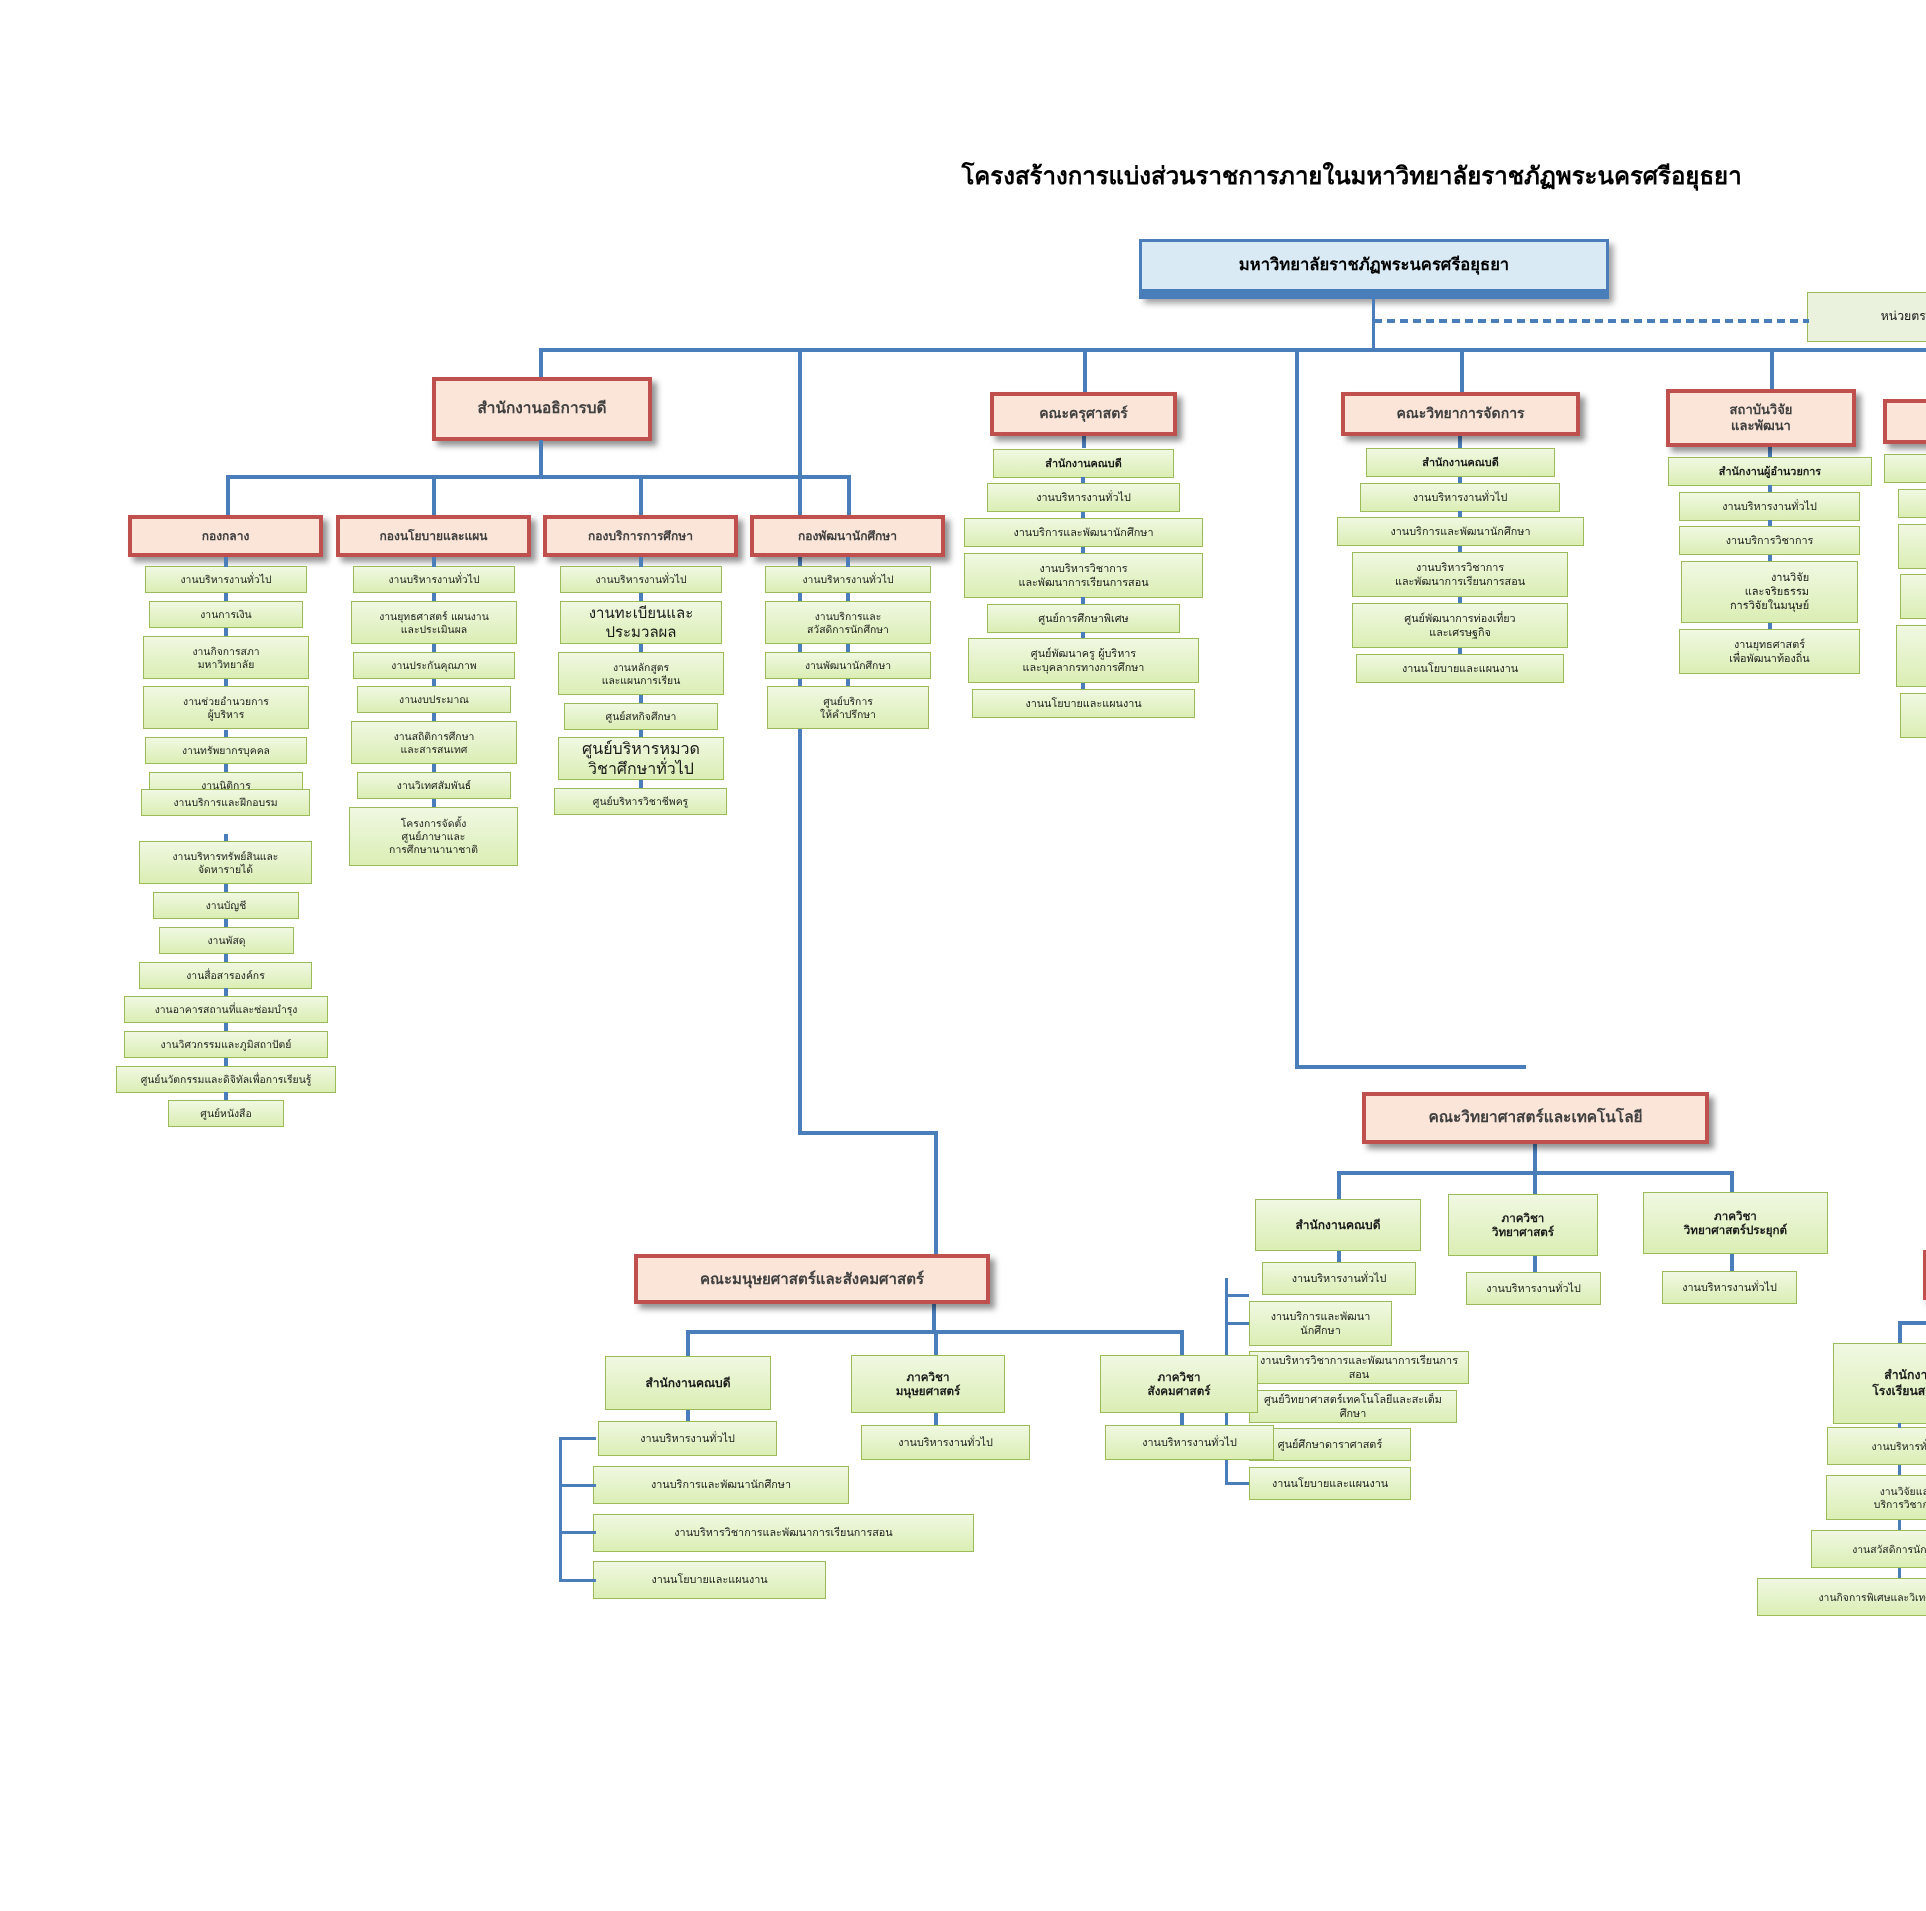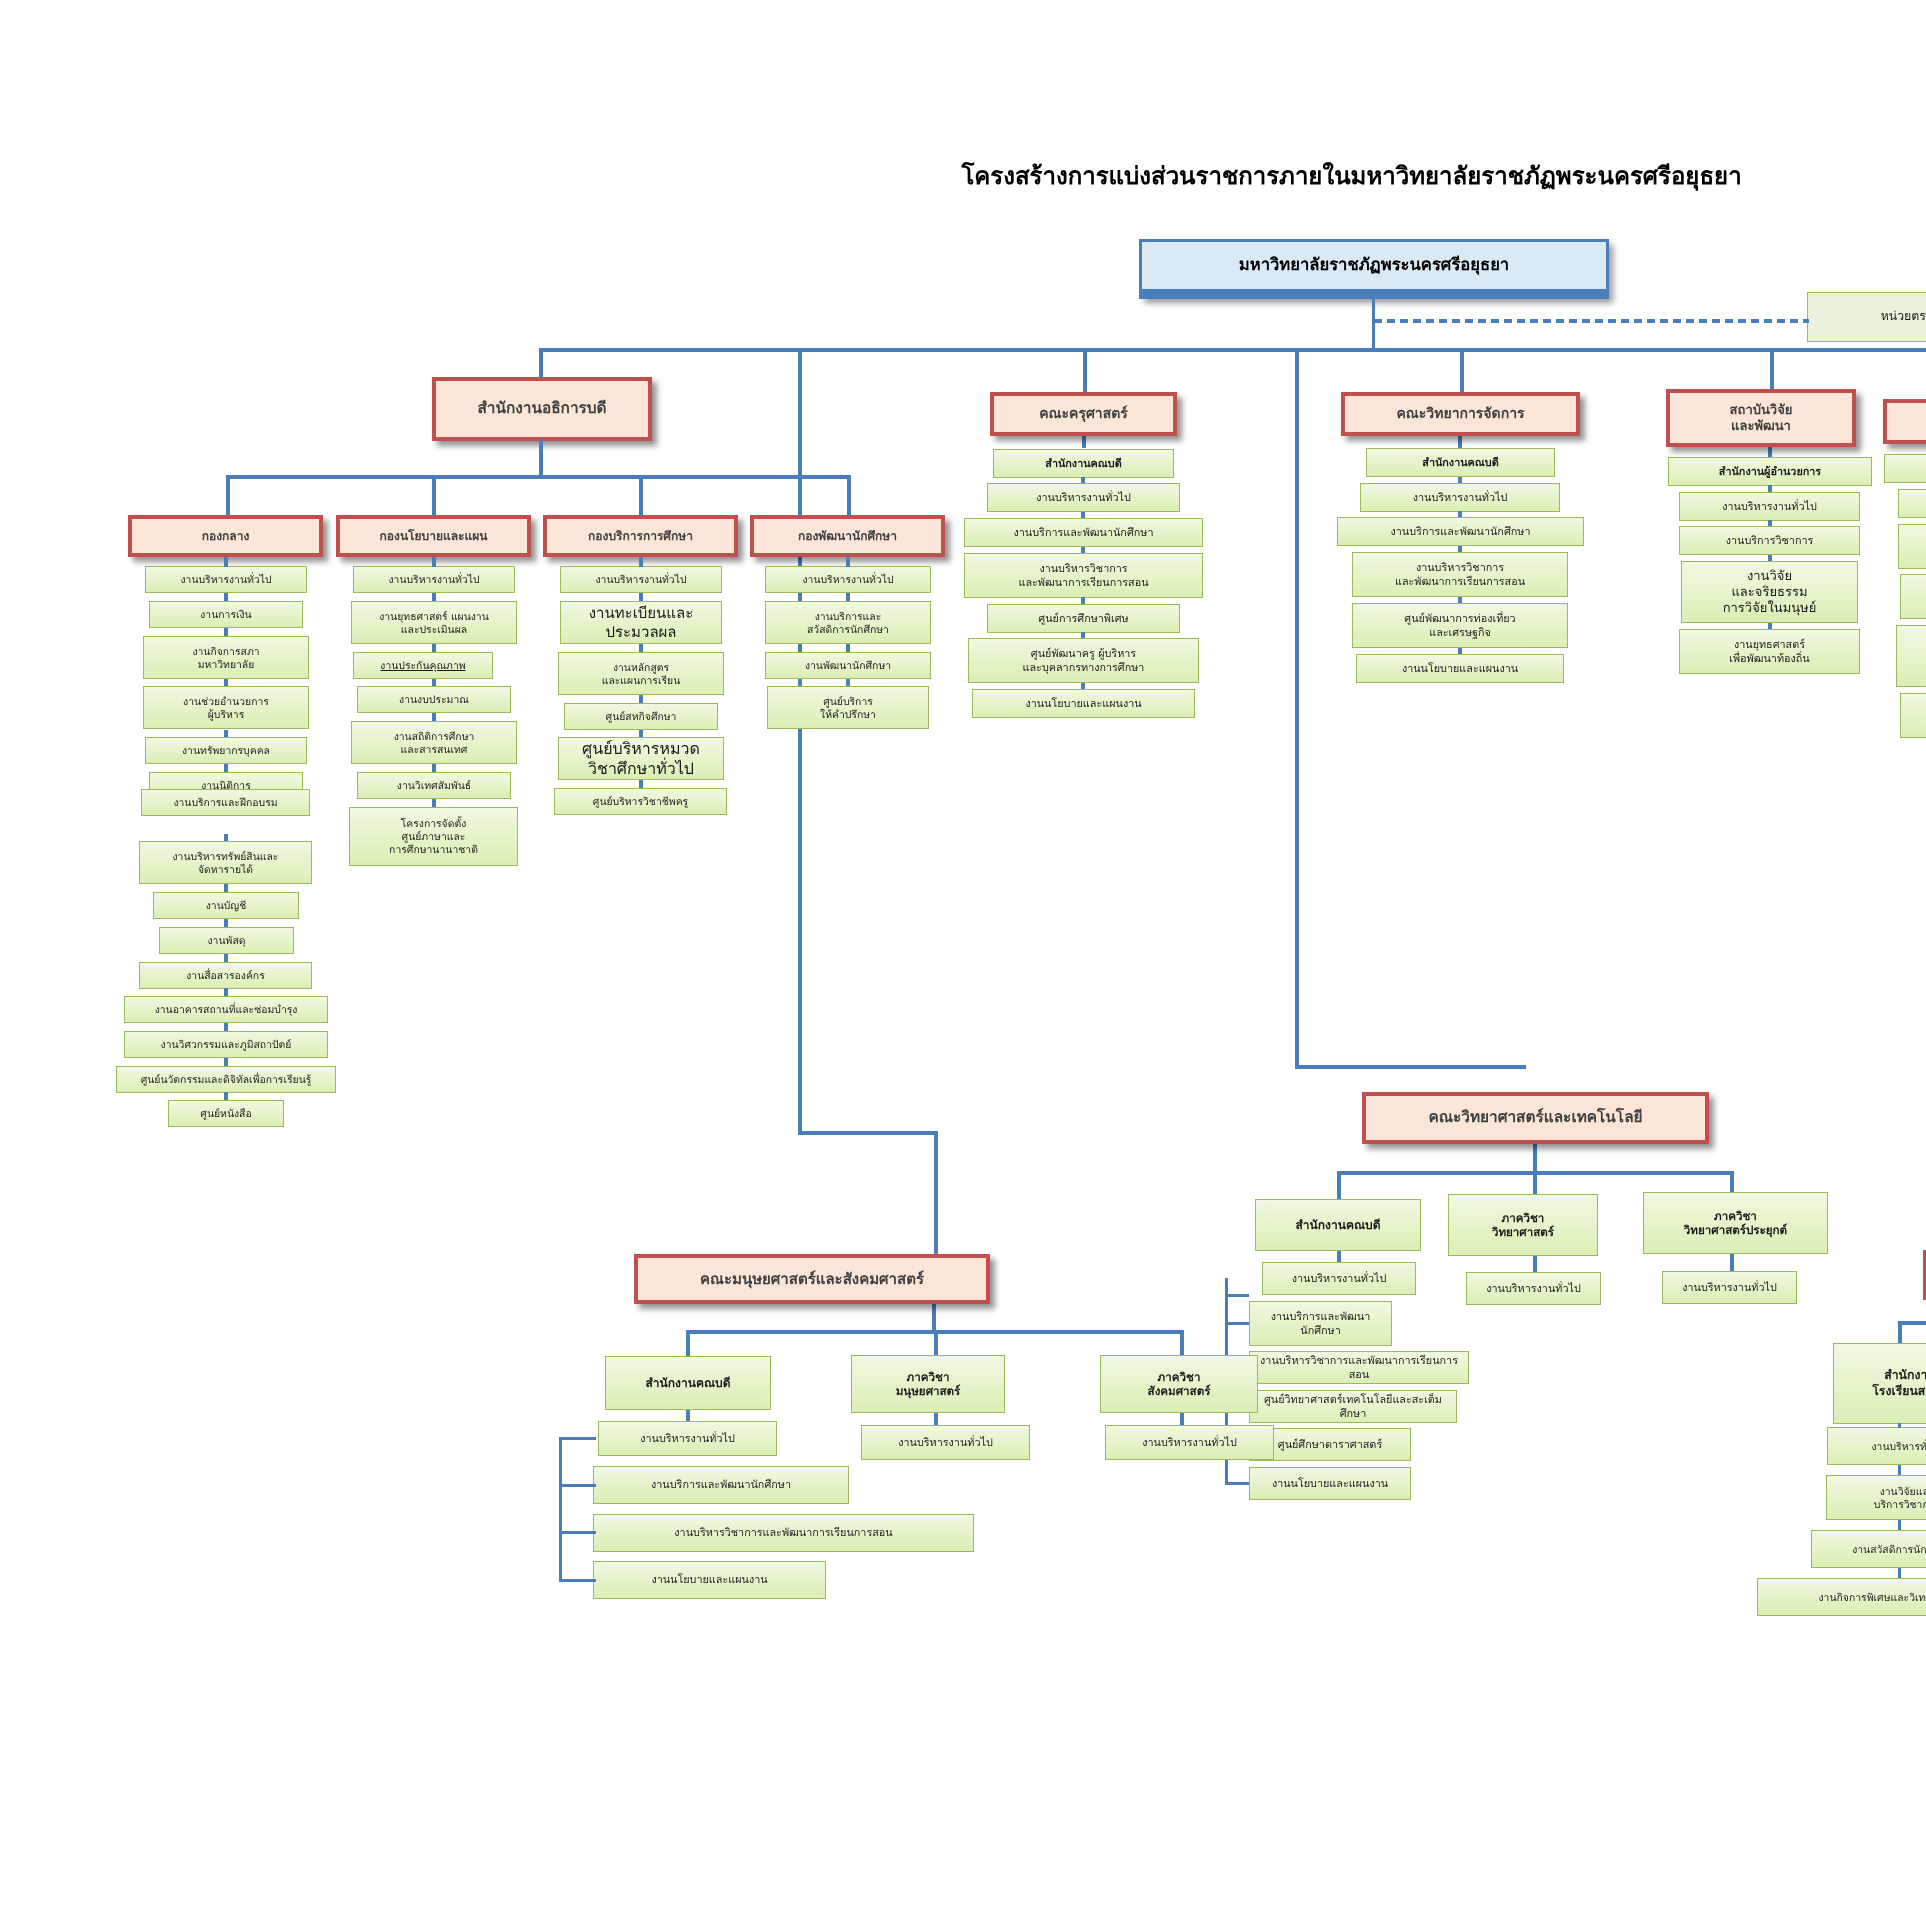--- a/index.html
+++ b/index.html
@@ -125,21 +125,21 @@
       <div class="node leaf" style="left: 124px; top: 1031px; width: 204px; height: 27px; font-size: 10.4px; white-space: pre-line; padding: 1.5px 3.1px;"><span>งานวิศวกรรมและภูมิสถาปัตย์</span></div>
       <div class="ln" style="left: 224px; top: 1058px; width: 3.5px; height: 8.5px;"></div>
       <div class="node leaf" style="left: 116px; top: 1066px; width: 220px; height: 27px; font-size: 10.4px; white-space: pre-line; padding: 1.5px 3.1px;"><span>ศูนย์นวัตกรรมและดิจิทัลเพื่อการเรียนรู้</span></div>
       <div class="ln" style="left: 224px; top: 1092px; width: 3.5px; height: 8.5px;"></div>
       <div class="node leaf" style="left: 168px; top: 1100px; width: 116px; height: 27px; font-size: 10.4px; white-space: pre-line; padding: 1.5px 3.1px;"><span>ศูนย์หนังสือ</span></div>
       <div class="node leaf" style="left: 353px; top: 566px; width: 162px; height: 27px; font-size: 10.4px; white-space: pre-line; padding: 1.5px 3.1px;"><span>งานบริหารงานทั่วไป</span></div>
       <div class="ln" style="left: 432px; top: 593px; width: 3.5px; height: 8.5px;"></div>
       <div class="node leaf" style="left: 351px; top: 601px; width: 166px; height: 43px; font-size: 10.4px; white-space: pre-line; padding: 1.5px 3.1px;"><span>งานยุทธศาสตร์ แผนงาน
 และประเมินผล</span></div>
       <div class="ln" style="left: 432px; top: 644px; width: 3.5px; height: 8.5px;"></div>
-      <div class="node leaf" style="left: 353px; top: 652px; width: 140px; height: 27px; font-size: 10.4px; white-space: pre-line; padding: 1.5px 3.1px; text-decoration: underline;"><span>งานประกันคุณภาพ</span></div>
+      <div class="node leaf" style="left: 353px; top: 652px; width: 162px; height: 27px; font-size: 10.4px; white-space: pre-line; padding: 1.5px 3.1px;"><span>งานประกันคุณภาพ</span></div>
       <div class="ln" style="left: 432px; top: 679px; width: 3.5px; height: 8.5px;"></div>
       <div class="node leaf" style="left: 357px; top: 686px; width: 154px; height: 27px; font-size: 10.4px; white-space: pre-line; padding: 1.5px 3.1px;"><span>งานงบประมาณ</span></div>
       <div class="ln" style="left: 432px; top: 713px; width: 3.5px; height: 8.5px;"></div>
       <div class="node leaf" style="left: 351px; top: 721px; width: 166px; height: 43px; font-size: 10.4px; white-space: pre-line; padding: 1.5px 3.1px;"><span>งานสถิติการศึกษา
 และสารสนเทศ</span></div>
       <div class="ln" style="left: 432px; top: 764px; width: 3.5px; height: 8.5px;"></div>
       <div class="node leaf" style="left: 357px; top: 772px; width: 154px; height: 27px; font-size: 10.4px; white-space: pre-line; padding: 1.5px 3.1px;"><span>งานวิเทศสัมพันธ์</span></div>
       <div class="ln" style="left: 432px; top: 799px; width: 3.5px; height: 8.5px;"></div>
       <div class="node leaf" style="left: 349px; top: 807px; width: 169px; height: 59px; font-size: 10.4px; white-space: pre-line; padding: 1.5px 3.1px;"><span>โครงการจัดตั้ง
 ศูนย์ภาษาและ
@@ -201,21 +201,21 @@
 และเศรษฐกิจ</span></div>
       <div class="ln" style="left: 1458px; top: 648px; width: 3.5px; height: 7px;"></div>
       <div class="node leaf" style="left: 1356px; top: 654px; width: 208px; height: 28.5px; font-size: 10.8px; white-space: pre-line; padding: 1.5px 3.1px;"><span>งานนโยบายและแผนงาน</span></div>
       <div class="ln" style="left: 1768px; top: 447px; width: 3.5px; height: 10px;"></div>
       <div class="node leaf bold" style="left: 1668px; top: 457px; width: 204px; height: 28.5px; font-size: 10.8px; white-space: pre-line; padding: 1.5px 3.1px;"><span>สำนักงานผู้อำนวยการ</span></div>
       <div class="ln" style="left: 1768px; top: 485px; width: 3.5px; height: 7px;"></div>
       <div class="node leaf" style="left: 1679px; top: 492px; width: 181px; height: 28.5px; font-size: 10.8px; white-space: pre-line; padding: 1.5px 3.1px;"><span>งานบริหารงานทั่วไป</span></div>
       <div class="ln" style="left: 1768px; top: 520px; width: 3.5px; height: 7px;"></div>
       <div class="node leaf" style="left: 1679px; top: 526px; width: 181px; height: 28.5px; font-size: 10.8px; white-space: pre-line; padding: 1.5px 3.1px;"><span>งานบริการวิชาการ</span></div>
       <div class="ln" style="left: 1768px; top: 555px; width: 3.5px; height: 7px;"></div>
-      <div class="node leaf" style="left: 1681px; top: 561px; width: 177px; height: 62px; font-size: 13px; white-space: pre-line; padding: 1.5px 3.1px;"><span>งานวิจัย
+      <div class="node leaf" style="left: 1681px; top: 561px; width: 177px; height: 62px; font-size: 11px; white-space: pre-line; padding: 1.5px 3.1px; text-align: right;"><span>งานวิจัย
 และจริยธรรม
 การวิจัยในมนุษย์</span></div>
       <div class="ln" style="left: 1768px; top: 623px; width: 3.5px; height: 7px;"></div>
       <div class="node leaf" style="left: 1679px; top: 629px; width: 181px; height: 45px; font-size: 10.8px; white-space: pre-line; padding: 1.5px 3.1px;"><span>งานยุทธศาสตร์
 เพื่อพัฒนาท้องถิ่น</span></div>
       <div class="node leaf bold" style="left: 1884px; top: 454px; width: 204px; height: 28.5px; font-size: 10.8px; white-space: pre-line; padding: 1.5px 3.1px;"></div>
       <div class="node leaf" style="left: 1898px; top: 489px; width: 177px; height: 28.5px; font-size: 10.8px; white-space: pre-line; padding: 1.5px 3.1px;"></div>
       <div class="node leaf" style="left: 1898px; top: 524px; width: 177px; height: 45px; font-size: 10.8px; white-space: pre-line; padding: 1.5px 3.1px;"></div>
       <div class="node leaf" style="left: 1900px; top: 574px; width: 173px; height: 45px; font-size: 10.8px; white-space: pre-line; padding: 1.5px 3.1px;"></div>
       <div class="node leaf" style="left: 1896px; top: 625px; width: 181px; height: 62px; font-size: 10.8px; white-space: pre-line; padding: 1.5px 3.1px;"></div>

